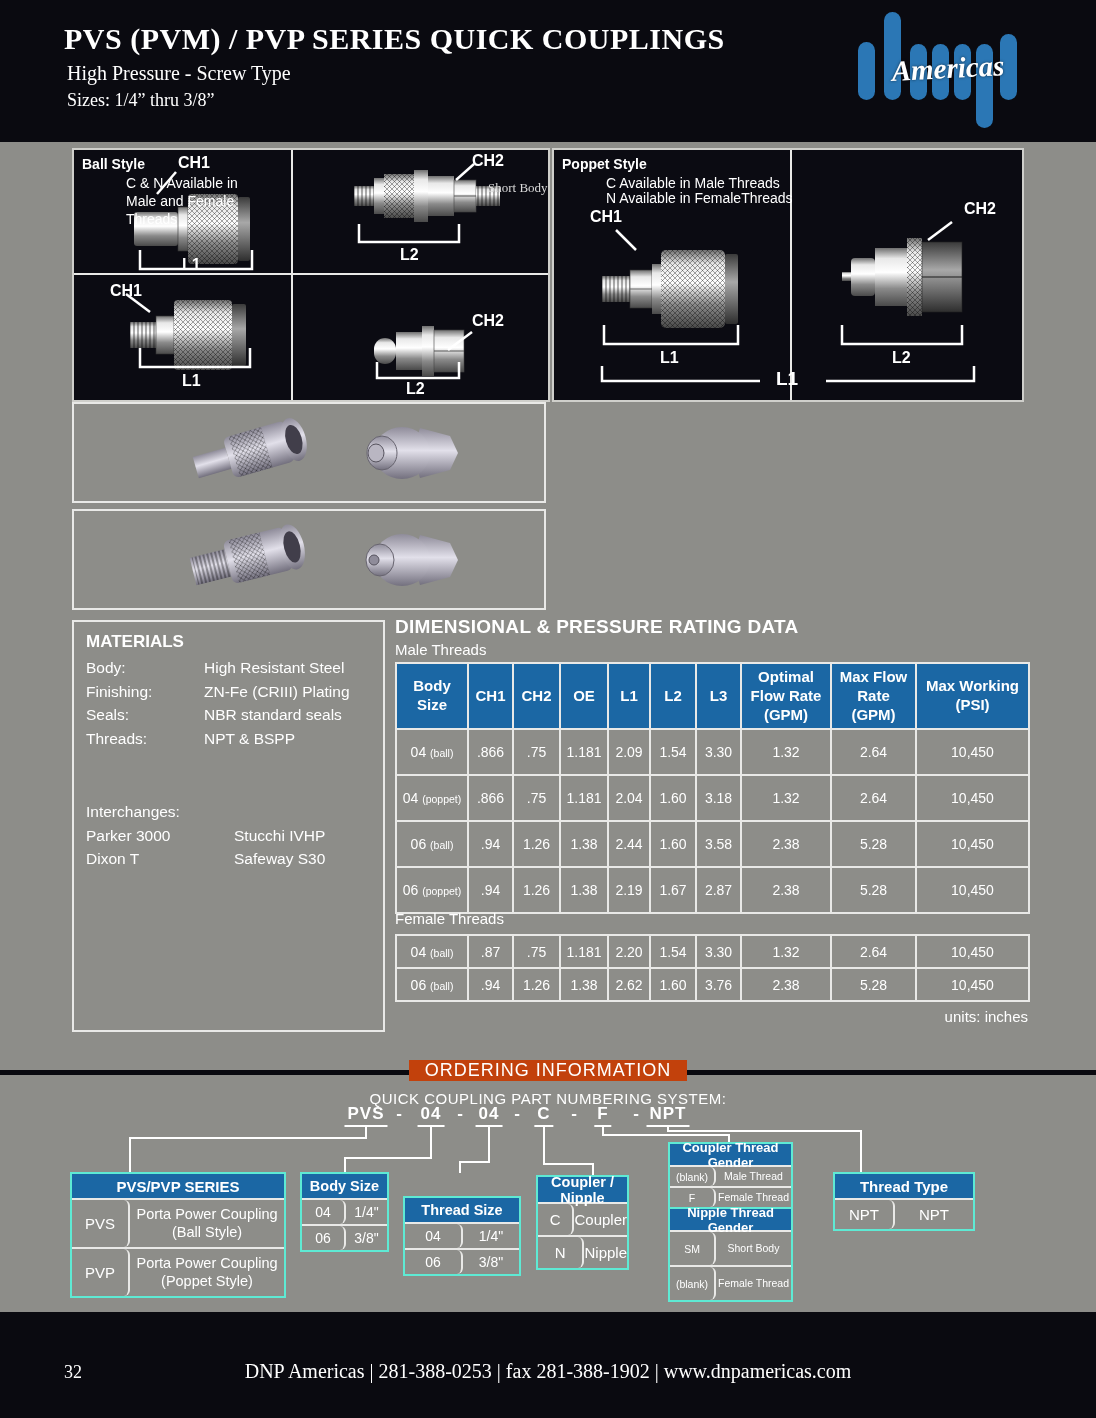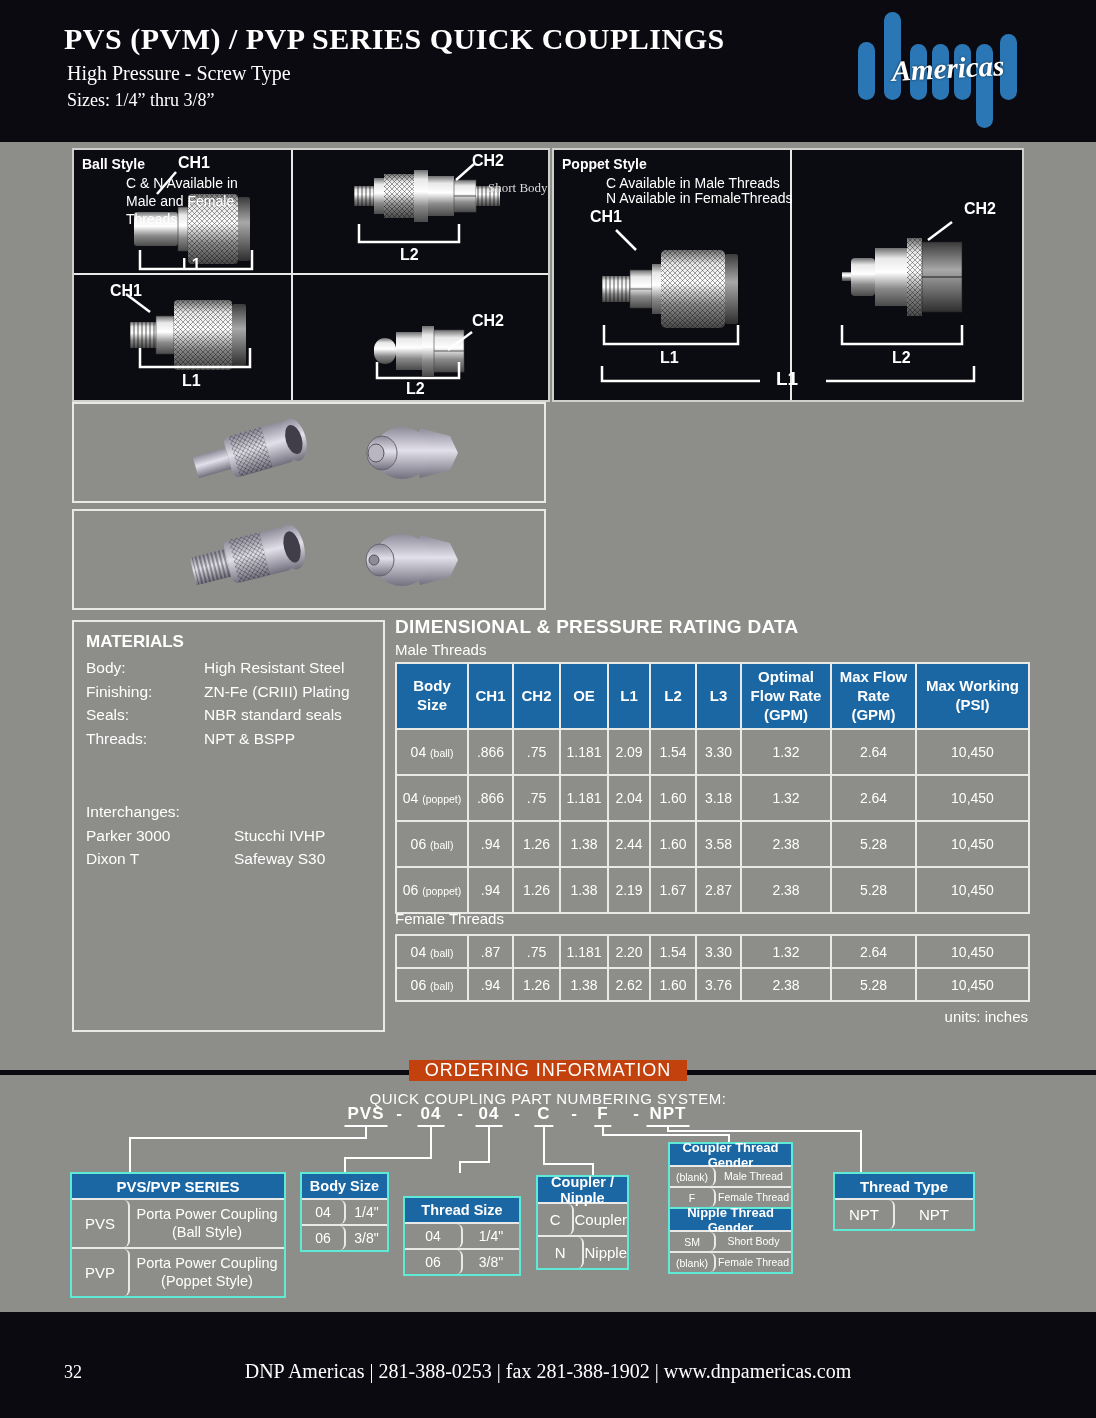--- a/index.html
+++ b/index.html
@@ -87,21 +87,21 @@
   #t-series .kv-a{width:56px;font-size:15px;}    #t-series .kv-row{height:47px;font-size:14.5px;}
   #t-body{left:300px;top:1172px;width:89px;}     #t-body .hd{height:24px;font-size:14.5px;}
   #t-body .kv-a{width:42px;}                     #t-body .kv-row{height:24px;font-size:14px;}
   #t-thread{left:403px;top:1172px;width:118px;margin-top:24px;}  #t-thread .hd{height:24px;font-size:14.5px;}
   #t-thread .kv-a{width:56px;}                   #t-thread .kv-row{height:24px;font-size:14px;}
   #t-cn{left:536px;top:1175px;width:93px;}      #t-cn .hd{height:25px;font-size:14.5px;}
   #t-cn .kv-a{width:45px;}                       #t-cn .kv-row{height:31px;font-size:15px;}
   #t-cg{left:668px;top:1142px;width:125px;}      #t-cg .hd{height:21px;font-size:13px;}
   #t-cg .kv-a{width:44px;font-size:10.5px;}      #t-cg .kv-row{height:19px;font-size:10.5px;}
   #t-ng{left:668px;top:1207px;width:125px;}      #t-ng .hd{height:21px;font-size:13px;}
-  #t-ng .kv-a{width:44px;font-size:10.5px;}      #t-ng .kv-row{height:19px;font-size:10.5px;}
+  #t-ng .kv-a{width:44px;font-size:10.5px;}      #t-ng .kv-row{height:33px;font-size:10.5px;}
   #t-tt{left:833px;top:1172px;width:142px;}      #t-tt .hd{height:24px;font-size:15px;}
   #t-tt .kv-a{width:58px;}                       #t-tt .kv-row{height:29px;font-size:15px;}
 </style>
 </head>
 <body>
 
 <svg width="0" height="0" style="position:absolute">
   <defs>
     <linearGradient id="met" x1="0" y1="0" x2="0" y2="1">
       <stop offset="0" stop-color="#6f6f6f"></stop>

